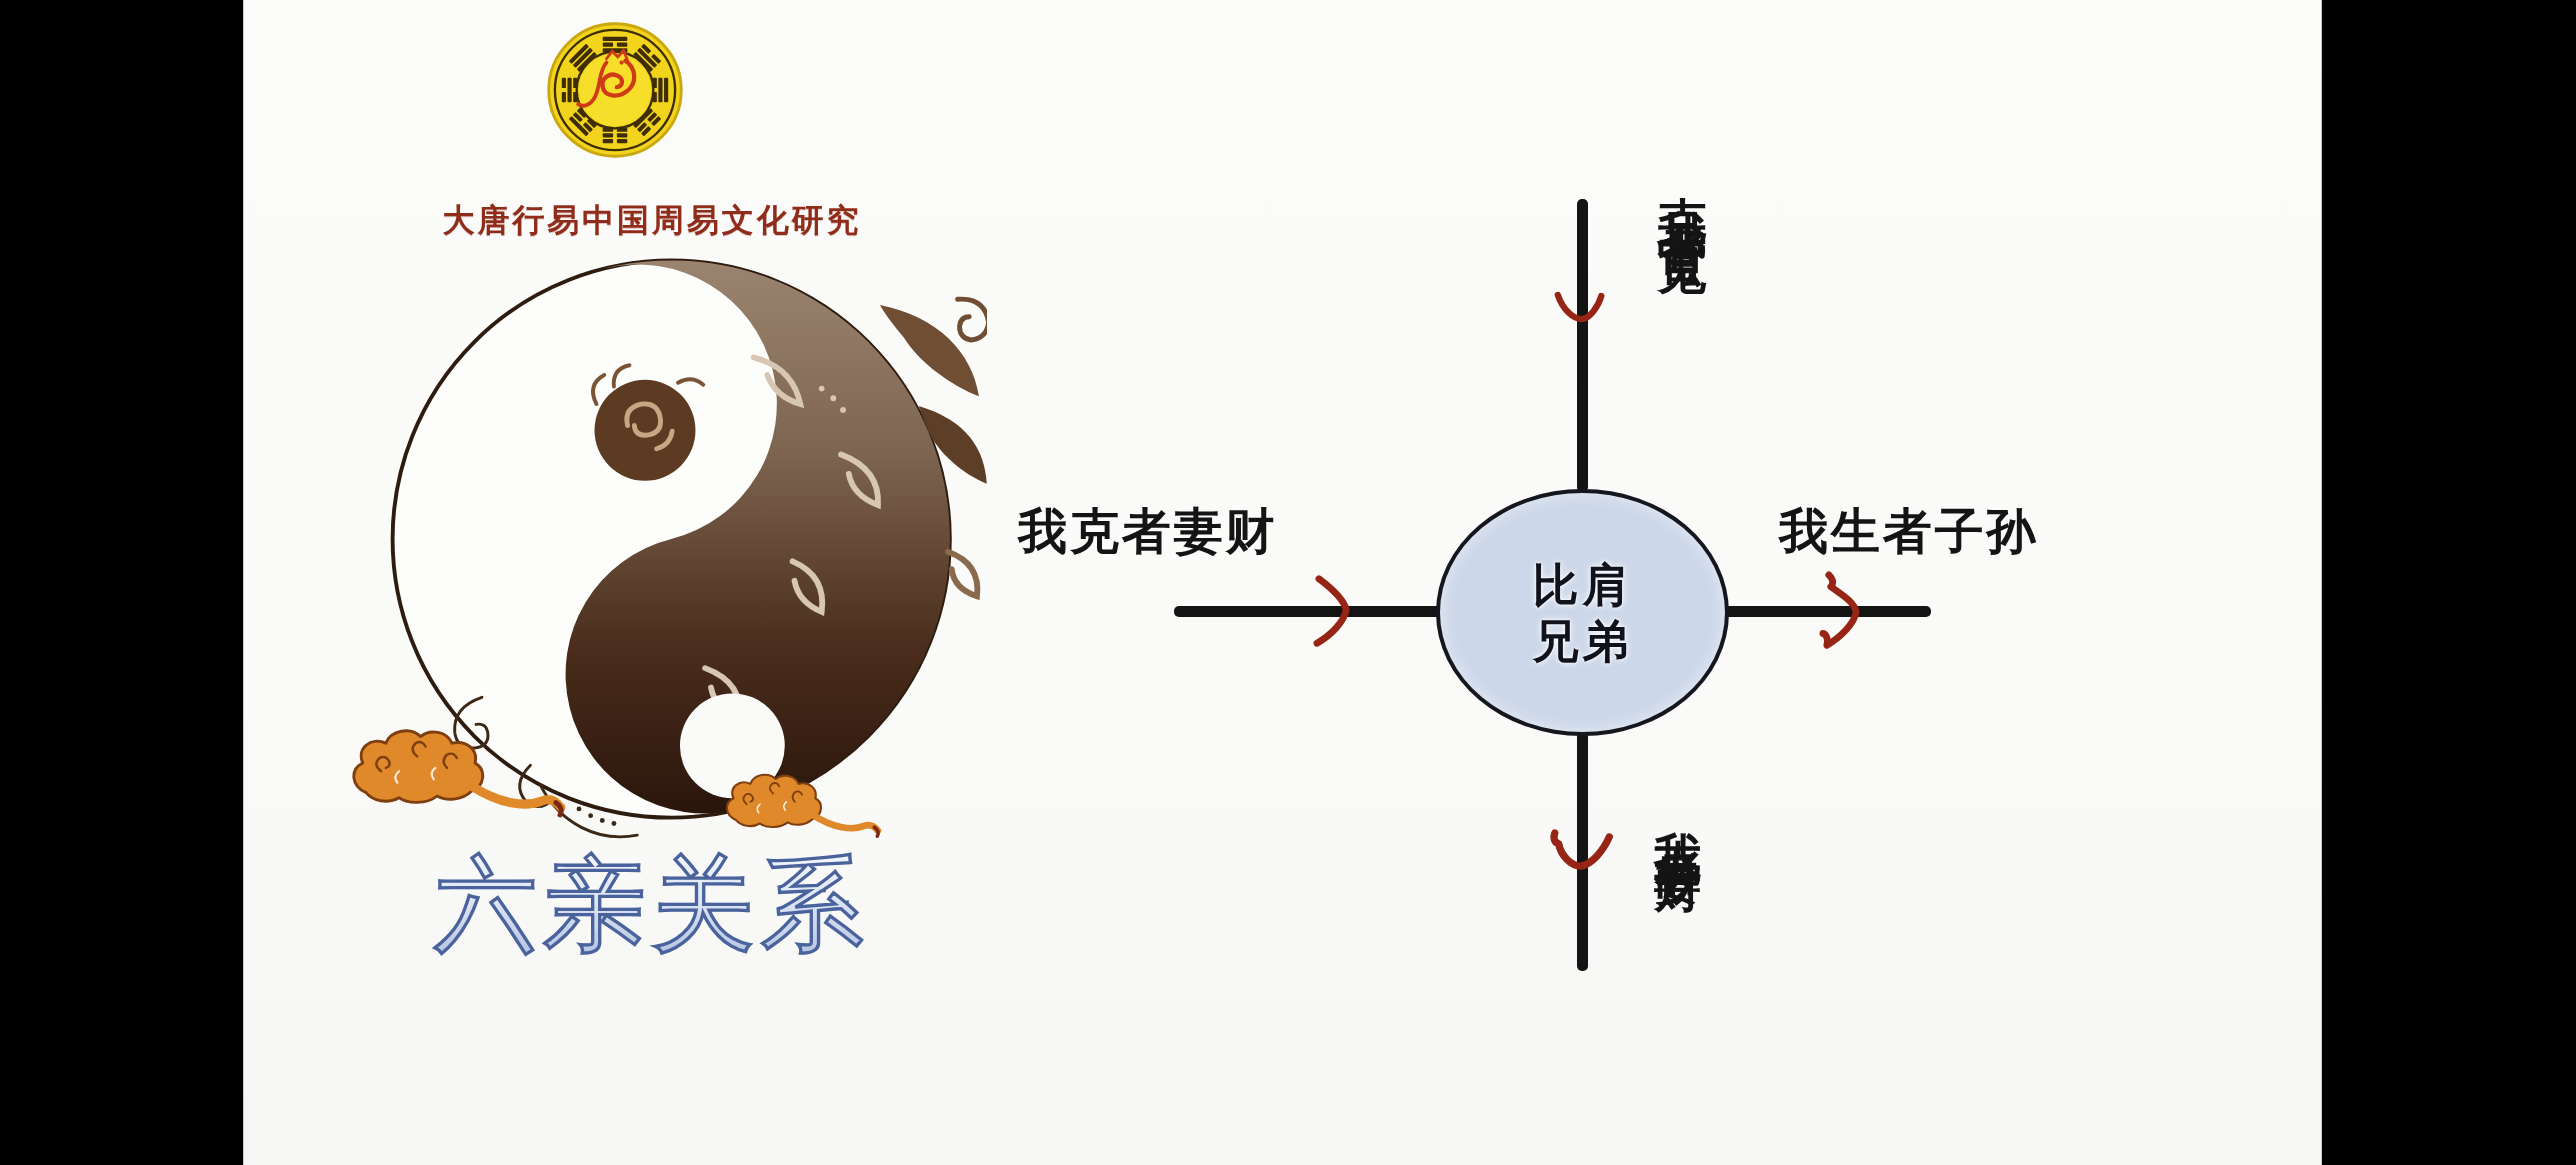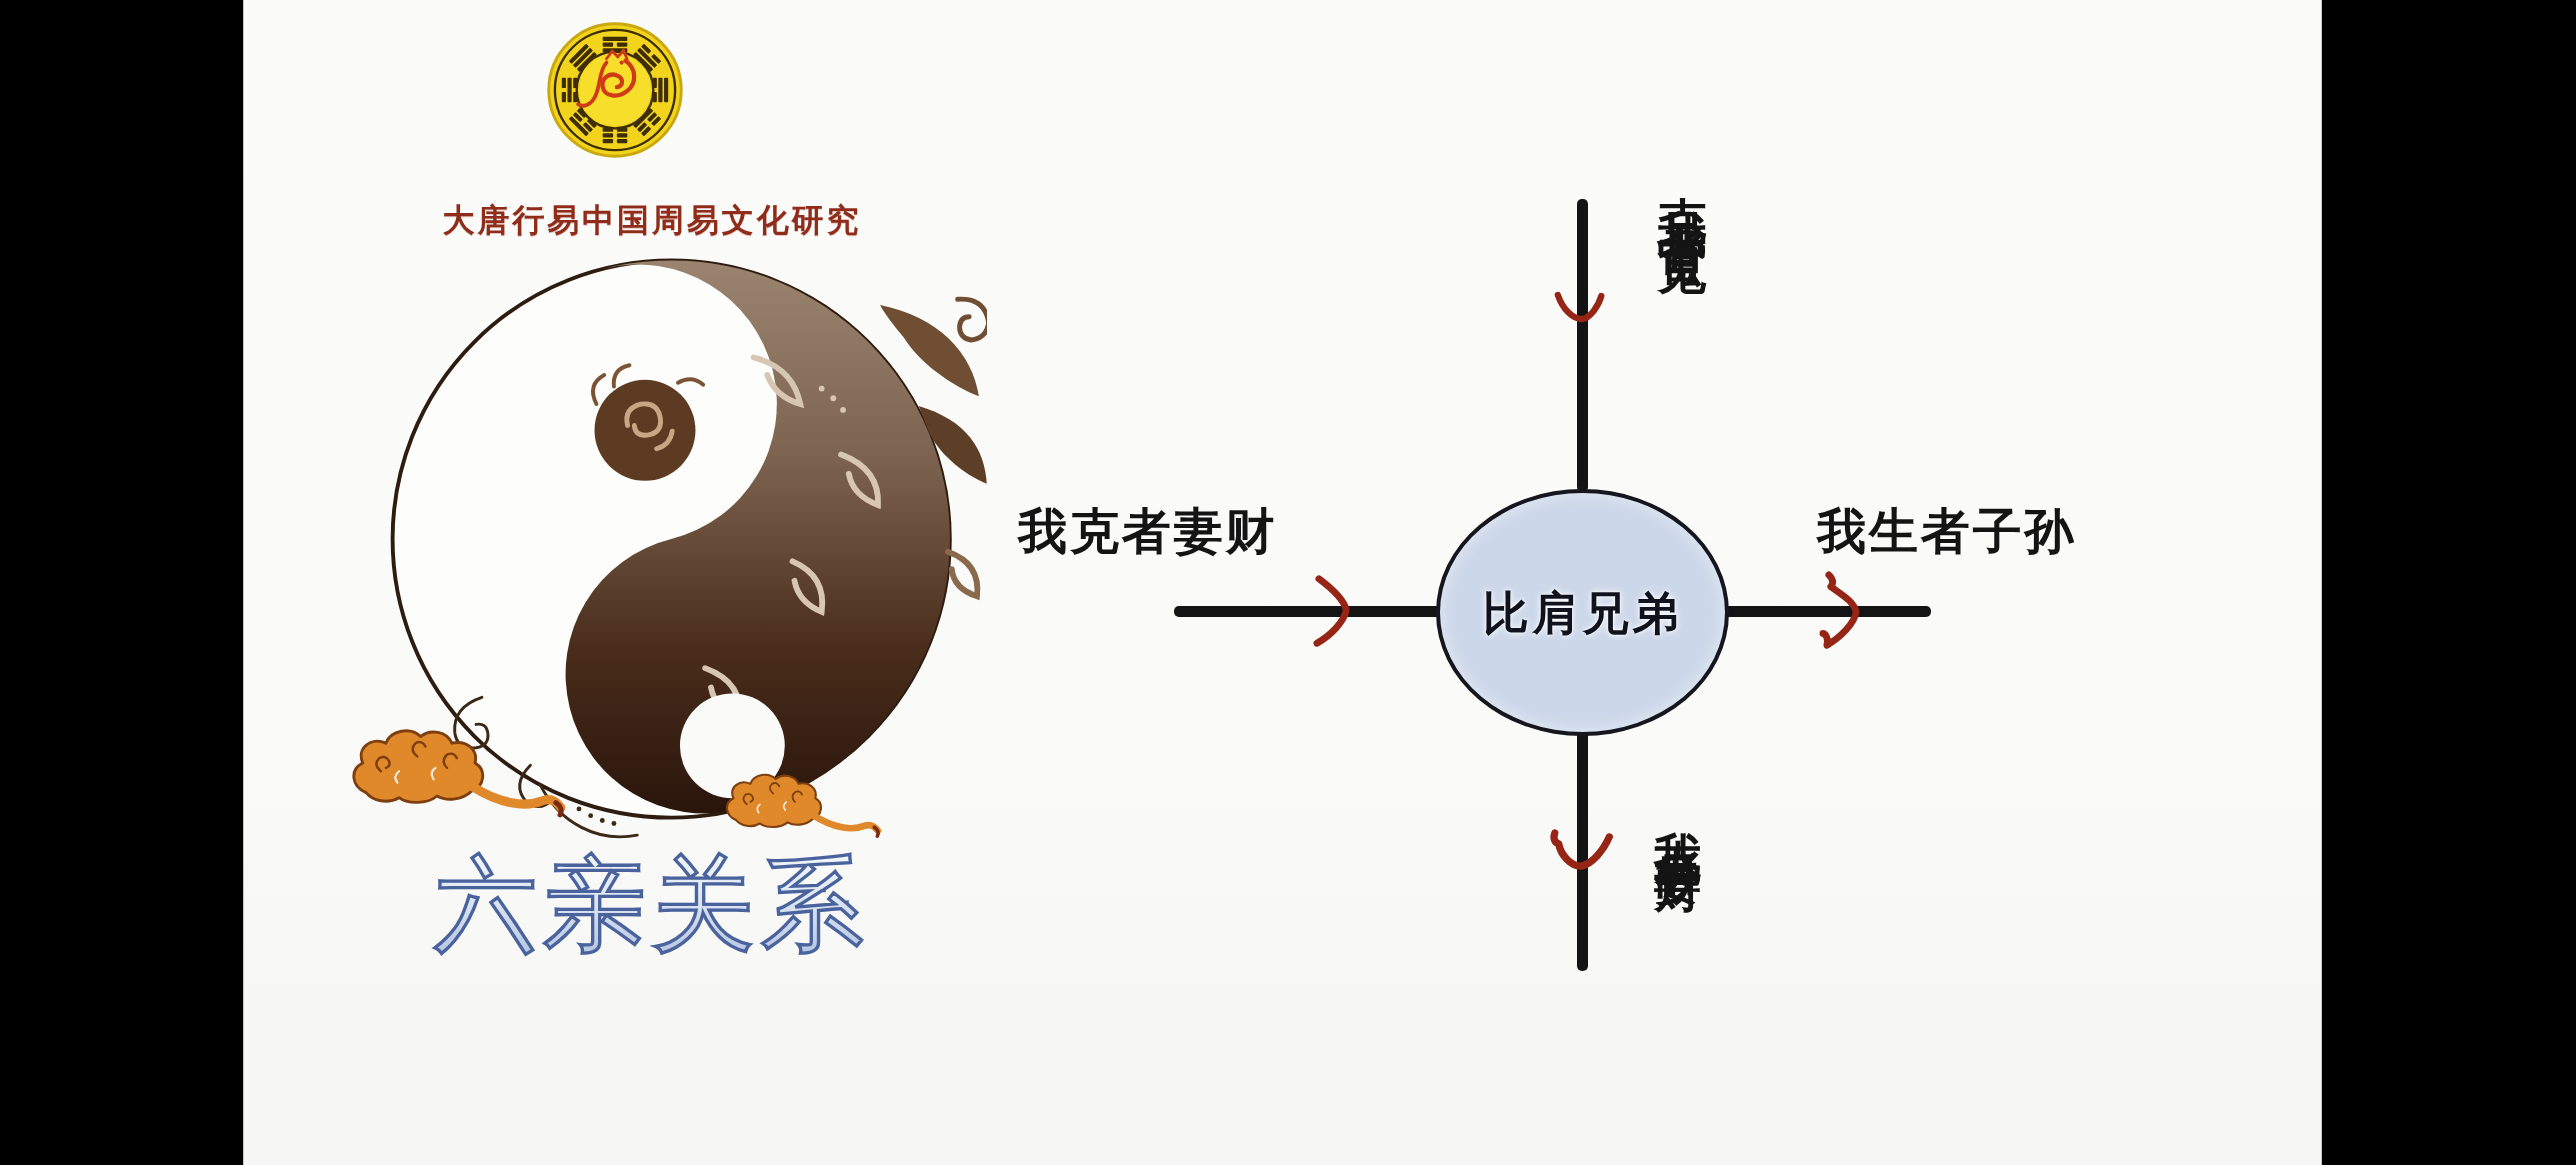--- a/index.html
+++ b/index.html
@@ -33,32 +33,32 @@
   
   .dline{position:absolute;background:var(--line);border-radius:4.9px;}
   .vline{width:10.7px;}
   .hline{height:10.7px;}
   .v-top{left:1333px;top:199px;height:293px;}
   .v-bottom{left:1333px;top:730px;height:241px;}
   .h-left{left:930px;top:606px;width:270px;}
   .h-right{left:1477px;top:606px;width:210px;}
   .center-ellipse{position:absolute;left:1192px;top:489px;width:293px;height:247px;
     background:var(--circle_fill);border:4.9px solid var(--circle_border);border-radius:50%;
-    display:flex;align-items:center;justify-content:center;
+    display:flex;align-items:center;justify-content:center;flex-direction:column;
     box-shadow:inset 0 0 17.5px rgba(255,255,255,.55);}
   .center-text{font-size:46px;line-height:56px;font-weight:700;color:#10131d;
     letter-spacing:3.9px;text-align:center;
     text-shadow:0 0 7.8px #ffffff,0 0 2.9px #ffffff;}
   .dlabel{position:absolute;color:var(--label_text);font-weight:700;white-space:nowrap;}
   .dlabel.h{font-size:49px;letter-spacing:2.9px;}
   .dlabel.v{writing-mode:vertical-rl;text-orientation:upright;}
   .label-top{left:1406px;top:157px;font-size:49px;letter-spacing:12.6px;}
   .label-bottom{left:1403px;top:793px;font-size:47px;letter-spacing:8.7px;}
   .label-left{left:774px;top:499px;}
-  .label-right{left:1573px;top:499px;}
+  .label-right{left:1535px;top:499px;}
   .arrow{position:absolute;}
   .arrow path{stroke:var(--arrow);fill:none;stroke-linecap:round;stroke-linejoin:round;}
   .a-top{left:1309px;top:288px;}
   .a-bottom{left:1303px;top:829px;}
   .a-left{left:1067px;top:573px;}
   .a-right{left:1575px;top:571px;}
 </style>
 </head>
 <body>
 

